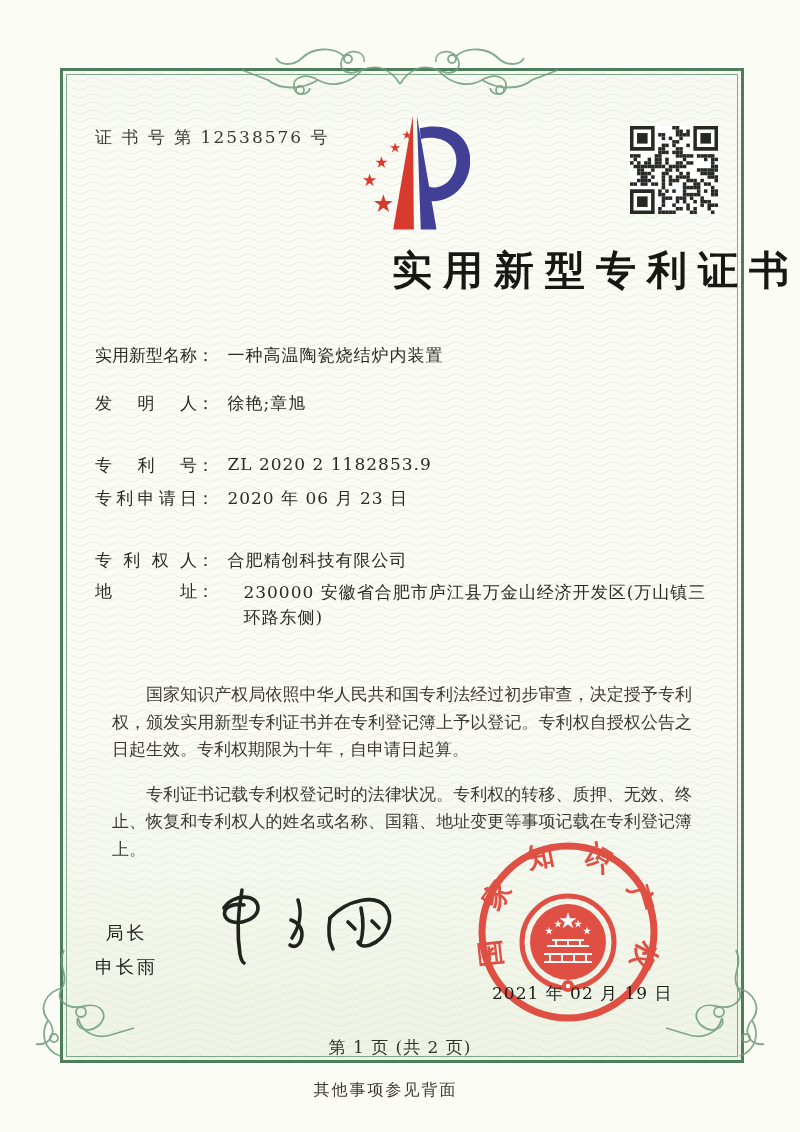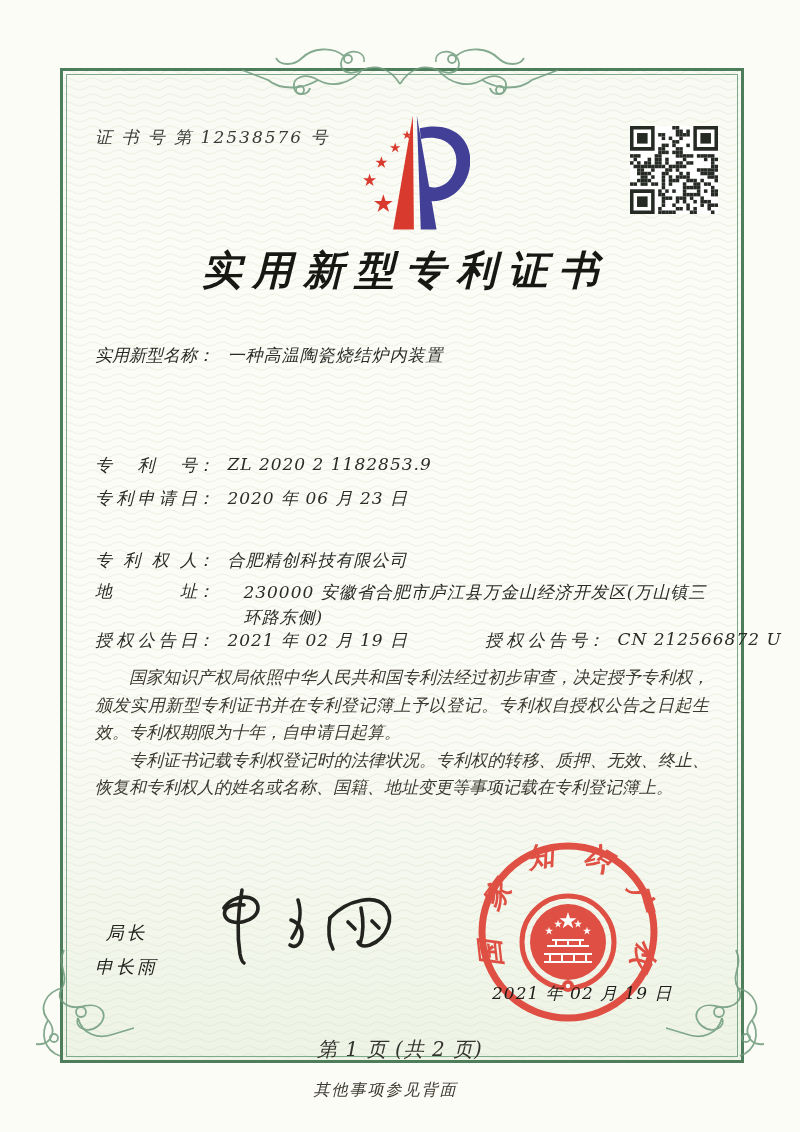--- a/index.html
+++ b/index.html
@@ -1,43 +1,43 @@
 <!DOCTYPE html>
 <html><head>
 <meta charset="utf-8">
 <style>
   html,body{margin:0;padding:0;}
   body{background:#e8e8e4;font-family:"DejaVu Serif","Liberation Serif",serif;}
-  .page{position:relative;width:800px;height:1132px;margin:0 auto;background:#fcfcf6;overflow:hidden;font-style:italic;}
+  .page{position:relative;width:800px;height:1132px;margin:0 auto;background:#fcfcf6;overflow:hidden;}
   .tint{position:absolute;left:60px;top:68px;width:684px;height:995px;
         background:linear-gradient(180deg,rgba(222,234,214,.12) 0%,rgba(255,255,255,0) 18%,rgba(255,255,255,0) 62%,rgba(214,229,202,.38) 100%);}
   .waves{position:absolute;left:60px;top:68px;opacity:.55;}
   .frame{position:absolute;left:60px;top:68px;width:678px;height:989px;border:3px solid #4e7d5b;}
   .frame-inner{position:absolute;left:3px;top:3px;right:3px;bottom:3px;border:1px solid #7ea88a;}
   .ornament{position:absolute;pointer-events:none;}
   .cert-number{position:absolute;left:95px;top:126px;font-size:17px;letter-spacing:2px;color:#3a3a35;}
   .logo{position:absolute;left:342px;top:110px;}
   .qr{position:absolute;left:630px;top:126px;}
-  .title{position:absolute;left:0;top:243px;width:800px;text-align:center;
+  .title{position:absolute;left:0;top:243px;width:800px;text-align:right;
          font-size:40px;font-weight:bold;letter-spacing:11px;padding-left:11px;box-sizing:border-box;color:#171714;}
   .frow{position:absolute;left:95px;font-size:17px;color:#2b2b26;white-space:nowrap;}
   .flabel{display:inline-block;width:102px;text-align:justify;text-align-last:justify;vertical-align:top;}
   .fcolon{display:inline-block;vertical-align:top;}
   .fvalue{display:inline-block;margin-left:8px;vertical-align:top;letter-spacing:1px;}
   .addr .fvalue{white-space:normal;width:470px;line-height:1.45;margin-left:24px;}
   .grant2{position:absolute;left:390px;top:0;}
   .paras{position:absolute;left:95px;top:664px;width:614px;font-size:17px;line-height:1.62;
          color:#3c3a30;text-align:justify;}
-  .paras p{margin:0;text-indent:2em;}
+  .paras p{margin:17px;text-indent:2em;}
   .signer{position:absolute;left:95px;top:916px;font-family:"DejaVu Sans","Liberation Sans",sans-serif;
           font-size:18px;color:#24241f;letter-spacing:3px;line-height:1.9;text-align:center;}
   .signature{position:absolute;left:212px;top:878px;}
   .seal{position:absolute;left:476px;top:840px;opacity:.88;}
   .seal-date{position:absolute;left:492px;top:982px;font-size:17px;color:#1c1c18;letter-spacing:1px;}
-  .page-info{position:absolute;left:0;top:1036px;width:800px;text-align:center;font-size:20px;color:#33332e;letter-spacing:1px;}
+  .page-info{position:absolute;left:0;top:1036px;width:800px;text-align:center;font-size:17px;color:#33332e;letter-spacing:1px;}
   .back-note{position:absolute;left:0;top:1080px;width:771px;text-align:center;font-size:16px;color:#3c3a30;letter-spacing:2px;}
 </style>
 </head>
 <body>
 
 <div class="page">
 
   <svg class="waves" width="684" height="995">
     <defs>
       <pattern id="wav" width="26" height="8" patternUnits="userSpaceOnUse">
@@ -326,44 +326,40 @@
         </g>
     </g>
   </svg>
 
   <div class="title">实用新型专利证书</div>
 
   <div class="frow" style="top:344px;">
     <span class="flabel">实用新型名称</span><span class="fcolon">：</span>
     <span class="fvalue">一种高温陶瓷烧结炉内装置</span>
   </div>
+  <div class="frow" style="top:392px;">
+    <span class="flabel">发明人</span><span class="fcolon">：</span>
+    <span class="fvalue">徐艳;章旭</span>
+  </div>
   <div class="frow" style="top:439px;margin-top:15px;">
     <span class="flabel">专利号</span><span class="fcolon">：</span>
     <span class="fvalue">ZL 2020 2 1182853.9</span>
   </div>
   <div class="frow" style="top:487px;">
     <span class="flabel">专利申请日</span><span class="fcolon">：</span>
     <span class="fvalue">2020 年 06 月 23 日</span>
   </div>
   <div class="frow" style="top:549px;">
     <span class="flabel">专利权人</span><span class="fcolon">：</span>
     <span class="fvalue">合肥精创科技有限公司</span>
   </div>
   <div class="frow addr" style="top:580px;">
     <span class="flabel">地址</span><span class="fcolon">：</span>
     <span class="fvalue"><span>230000 安徽省合肥市庐江县万金山经济开发区(万山镇三</span><br>
     <span>环路东侧)</span></span>
-  </div>
-  <div class="frow" style="top:629px;">
-    <span class="flabel">授权公告日</span><span class="fcolon">：</span>
-    <span class="fvalue">2021 年 02 月 19 日</span>
-    <span class="grant2">
-      <span class="flabel">授权公告号</span><span class="fcolon">：</span>
-      <span class="fvalue">CN 212566872 U</span>
-    </span>
   </div>
 
   <div class="paras">
     <p>国家知识产权局依照中华人民共和国专利法经过初步审查，决定授予专利权，颁发实用新型专利证书并在专利登记簿上予以登记。专利权自授权公告之日起生效。专利权期限为十年，自申请日起算。</p>
     <p>专利证书记载专利权登记时的法律状况。专利权的转移、质押、无效、终止、恢复和专利权人的姓名或名称、国籍、地址变更等事项记载在专利登记簿上。</p>
   </div>
 
   <div class="signer">
     <div>局长</div>
     <div>申长雨</div>

